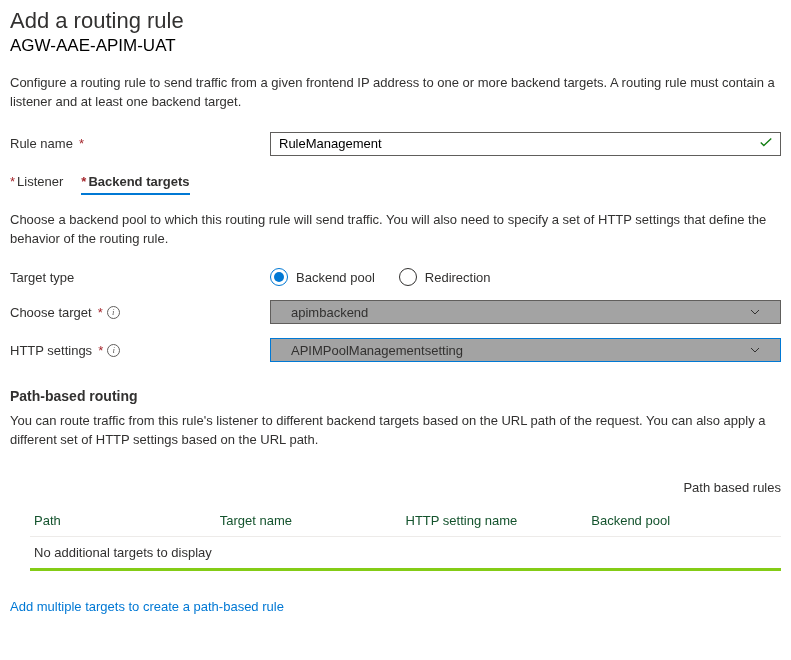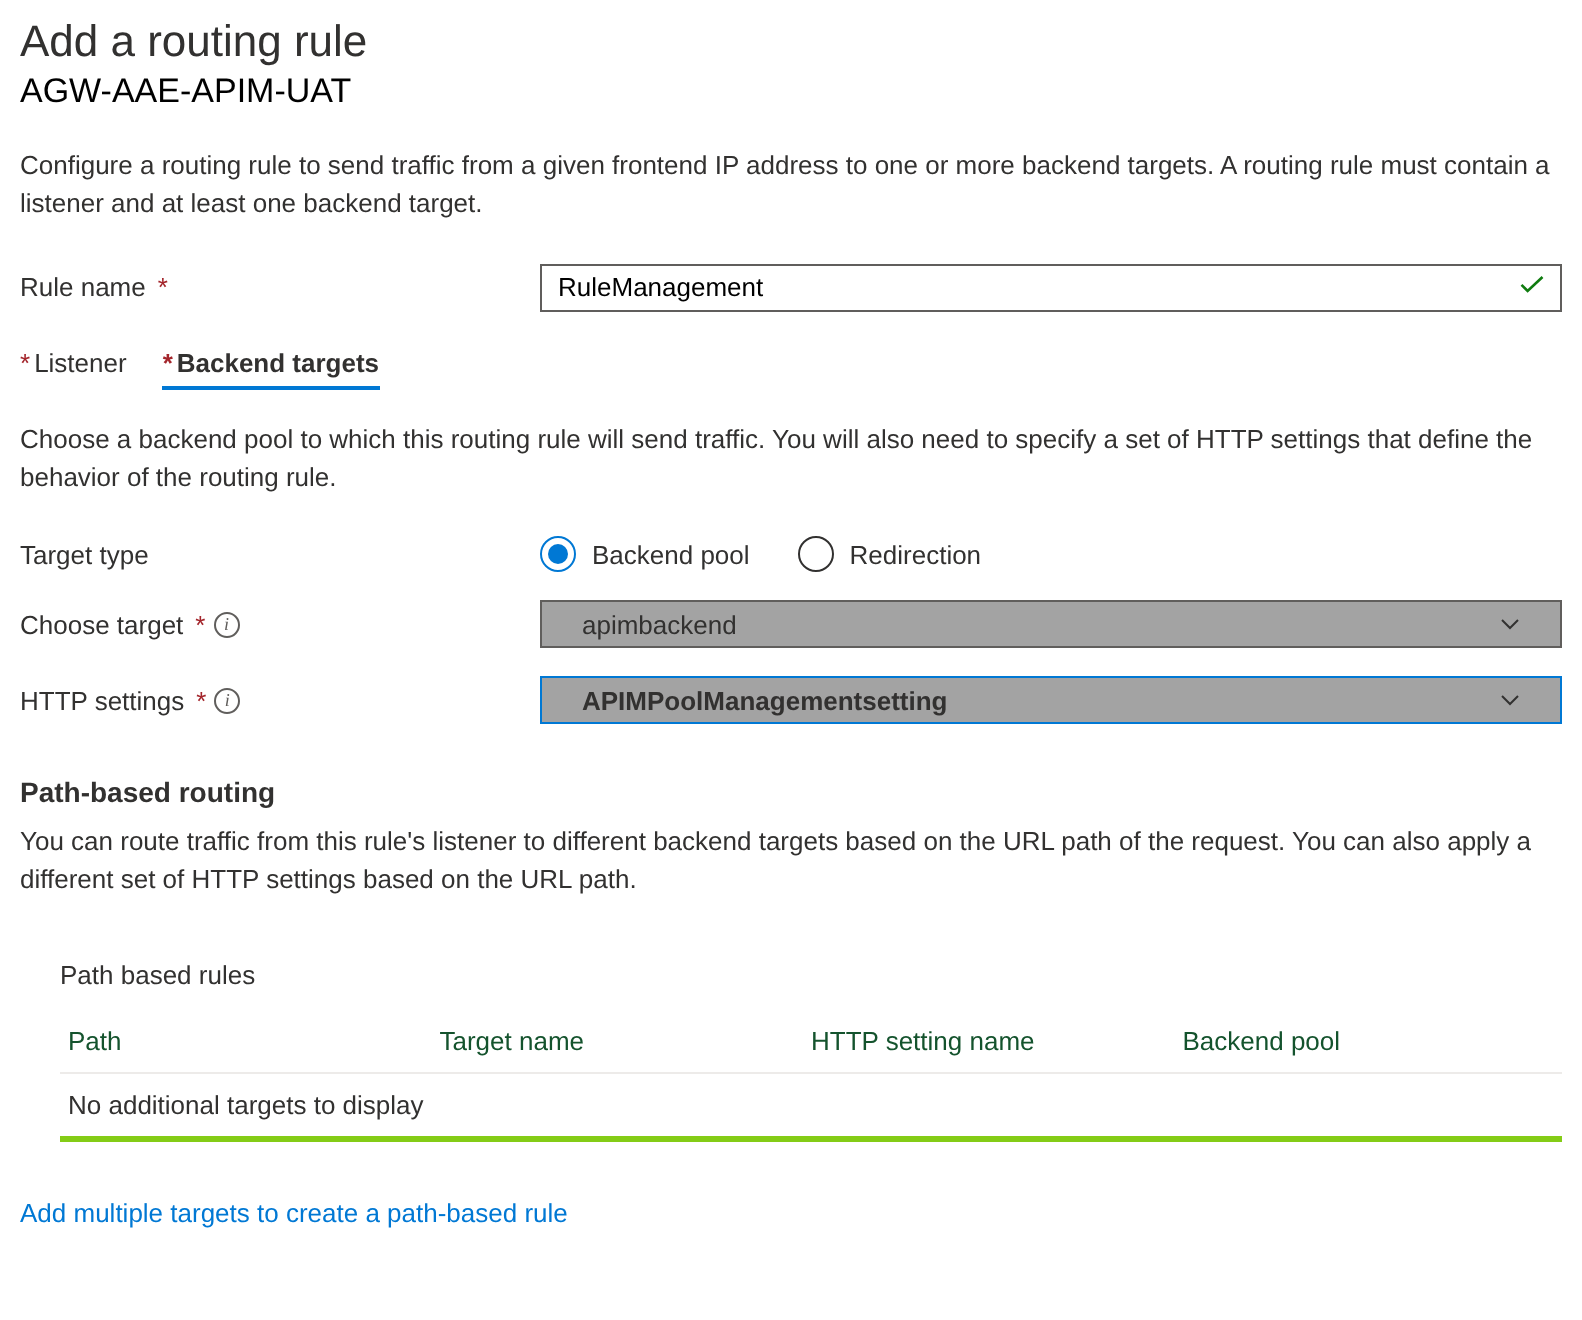--- a/index.html
+++ b/index.html
@@ -114,21 +114,21 @@
     height: 24px;
     border: 1px solid #605e5c;
     display: flex;
     align-items: center;
     justify-content: space-between;
     padding: 0 20px;
     font-size: 13px;
     cursor: pointer;
     background: #a3a3a3;
   }
-  .select.focused { border-color: #0078d4; font-weight: bold; }
+  .select.focused { border-color: #0078d4; }
   .chev {
     width: 10px;
     height: 10px;
     display: inline-block;
   }
   .chev svg { display:block; }
   .info-icon {
     width: 13px;
     height: 13px;
     border: 1px solid #605e5c;
@@ -144,20 +144,21 @@
   }
   .section-h {
     font-size: 14px;
     font-weight: 600;
     margin: 26px 0 8px 0;
   }
   .sub-h {
     font-size: 13px;
     color: #323130;
     margin: 30px 0 10px 20px;
+    text-align: right;
   }
   .table {
     margin-left: 20px;
     width: calc(100% - 20px);
   }
   .table-head, .table-row {
     display: flex;
     padding: 8px 4px;
   }
   .table-head {

